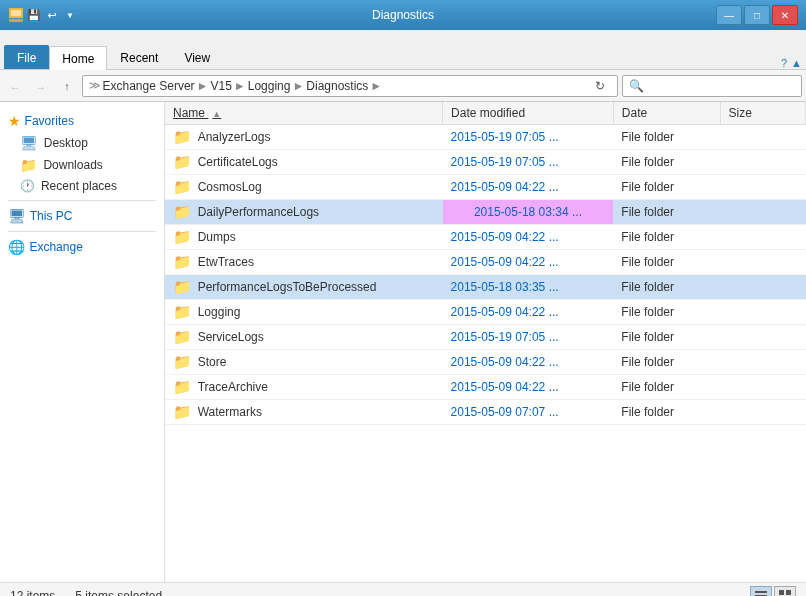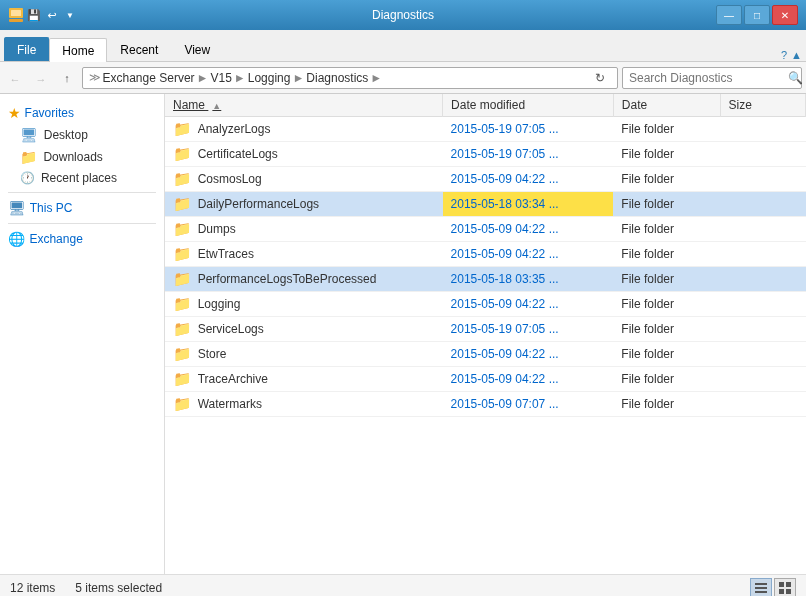--- a/index.html
+++ b/index.html
@@ -36,21 +36,21 @@
       cursor: pointer;
     }
     .win-btn.close { background: #e05050; border-color: #c03030; }
 
     
     .ribbon-tabs {
       background: #f0f0f0;
       border-bottom: 1px solid #ccc;
       display: flex;
       align-items: flex-end;
-      height: 32px;
+      height: 40px;
       padding-left: 4px;
     }
     .ribbon-tab {
       padding: 4px 12px;
       font-size: 12px;
       cursor: pointer;
       border: 1px solid transparent;
       border-bottom: none;
       border-radius: 2px 2px 0 0;
       background: transparent;
@@ -269,21 +269,20 @@
       <span class="breadcrumb-part">V15</span>
       <span class="breadcrumb-sep">►</span>
       <span class="breadcrumb-part">Logging</span>
       <span class="breadcrumb-sep">►</span>
       <span class="breadcrumb-part">Diagnostics</span>
       <span class="breadcrumb-sep">►</span>
     </div>
     <div class="address-refresh">↻</div>
   </div>
   <div class="search-box">
-    <input class="search-input" type="text" placeholder="Search Diagnostics" style="">
     <span style="color:#aaa; font-size:12px;">🔍</span>
   </div>
 </div>
 
 <div class="main-area">
 
   <div class="sidebar">
 
     <div class="sidebar-section">
       <div class="sidebar-section-header">
@@ -370,21 +369,21 @@
             <td>File folder</td>
             <td></td>
           </tr>
           <tr style="background: rgb(204, 224, 245); outline: none; outline-offset: -2px; border: none; box-shadow: rgb(204, 34, 34) 0px 0px 0px 2px inset;">
             <td style="background: rgb(204, 224, 245);">
               <div class="name-cell">
                 <span style="color:#f0b840; font-size:15px; margin-right:6px;">📁</span>
                 <span>DailyPerformanceLogs</span>
               </div>
             </td>
-            <td style="color: rgb(0, 102, 204); background: #fde047;">2015-05-18 03:34 ...</td>
+            <td style="color: rgb(0, 102, 204); background: #f0abfc; text-align: center;">2015-05-18 03:34 ...</td>
             <td style="background: rgb(204, 224, 245);">File folder</td>
             <td style="background: rgb(204, 224, 245);"></td>
           </tr>
           <tr>
             <td>
               <div class="name-cell">
                 <span style="color:#f0b840; font-size:15px; margin-right:6px;">📁</span>
                 <span>Dumps</span>
               </div>
             </td>

